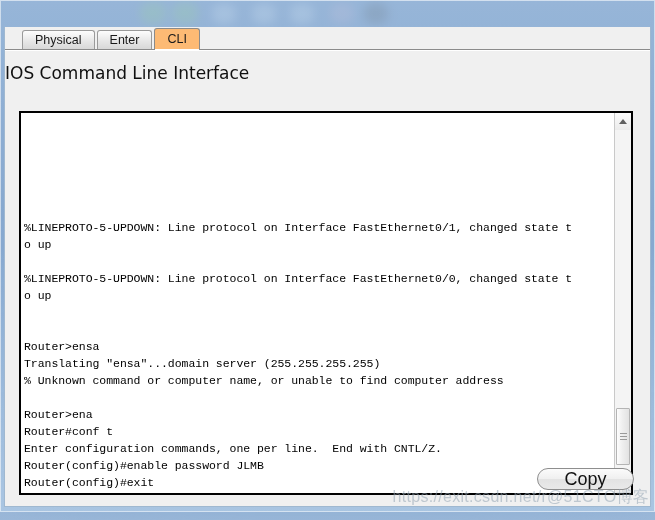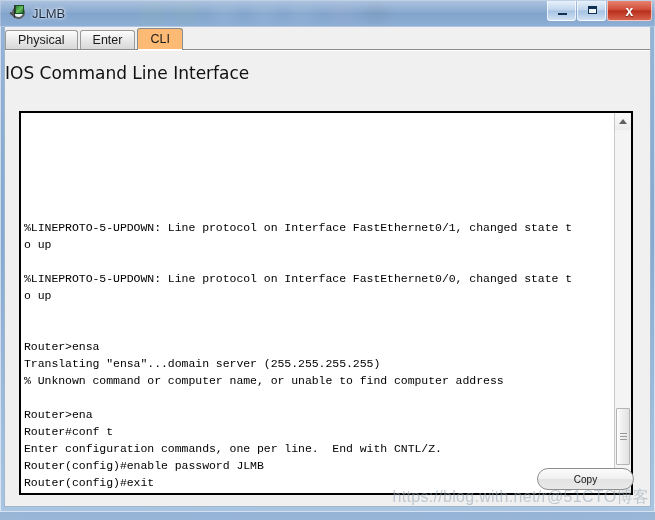--- a/index.html
+++ b/index.html
@@ -174,21 +174,21 @@
     border-top: none;
   }
 
   
   #tabstrip {
     position: relative;
     height: 23px;
     background: #f0f0f0;
     display: flex;
     align-items: flex-end;
-    padding-left: 0;
+    padding-left: 17px;
     box-sizing: border-box;
   }
   #tabstrip::after {
     content: "";
     position: absolute;
     left: 0; right: 0; bottom: 0;
     height: 1px;
     background: #8b8b8b;
   }
   .tab {
@@ -326,21 +326,21 @@
 
   
   #buttons {
     position: absolute;
     right: 16px; bottom: 16px;
     display: flex;
     gap: 10px;
   }
   .btn {
     width: 97px; height: 22px;
-    font-size: 10px;
+    font-size: 18px;
     color: #111;
     box-sizing: border-box;
     border: 1px solid #8e8e8e;
     border-radius: 11px;
     background: linear-gradient(180deg,#fbfbfb 0%,#f0f0f0 48%,#e3e3e3 52%,#e9e9e9 100%);
     display: flex; align-items: center; justify-content: center;
     cursor: pointer;
     font-family: "Liberation Sans", sans-serif;
   }
 
@@ -366,44 +366,20 @@
   <div class="blob" style="left:252px;top:4px;width:24px;height:20px;background:#cfe0ee;"></div>
   <div class="blob" style="left:290px;top:4px;width:24px;height:20px;background:#cfe0ee;"></div>
   <div class="blob" style="left:330px;top:3px;width:24px;height:21px;background:#b9a6c9;"></div>
   <div class="blob" style="left:364px;top:3px;width:24px;height:21px;background:#2d3a45;"></div>
   <div class="blob" style="left:20px;top:500px;width:620px;height:20px;background:#8fb0d4;opacity:.4;"></div>
 </div>
 
 <div id="window">
   <div class="frame-glass"></div>
 
-  <div id="titlebar">
-    <div class="glasshighlight"></div>
-
-    <div class="app-icon">
-      <div class="mag-handle"></div>
-      <div class="mag-lens"></div>
-      <div class="flagpole"></div>
-      <div class="flag"></div>
-    </div>
-
-    <div id="title-text">JLMB</div>
-
-    <div id="winbuttons">
-      <div class="winbtn">
-        <div class="min-bar"></div>
-      </div>
-      <div class="winbtn">
-        <div class="max-box"></div>
-      </div>
-      <div class="winbtn close">
-        <div class="glyph">x</div>
-      </div>
-    </div>
-  </div>
 
   <div id="content">
 
     <div id="tabstrip">
       <div class="tab">Physical</div>
       <div class="tab">Enter</div>
       <div class="tab active">CLI</div>
     </div>
 
     <div id="tabpage">
@@ -459,13 +435,13 @@
       </div>
 
       <div id="buttons">
         <div class="btn">Copy</div>
       </div>
 
     </div>
   </div>
 </div>
 
-<div id="watermark">https://blog.with.net/r@51CTO博客</div>
+<div id="watermark">https://exit.csdn.net/r@51CTO博客</div>
 
 </body></html>

